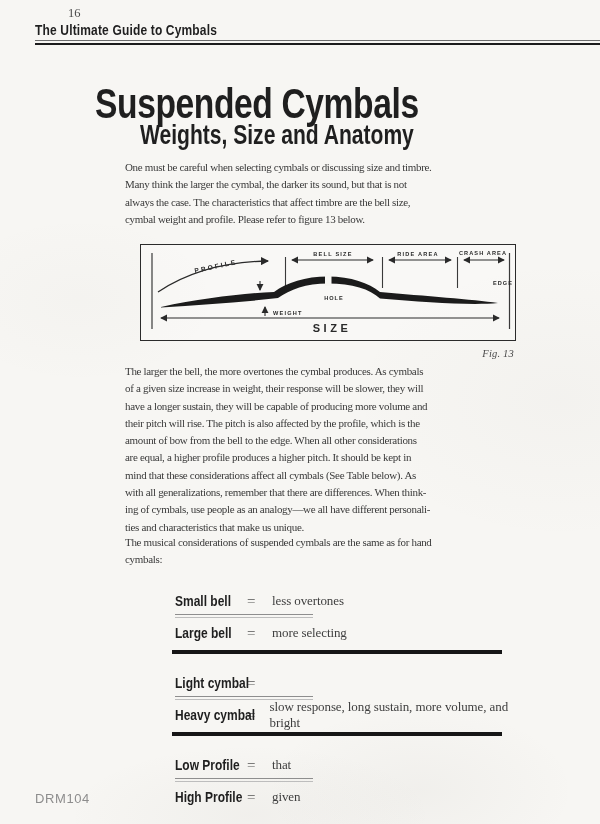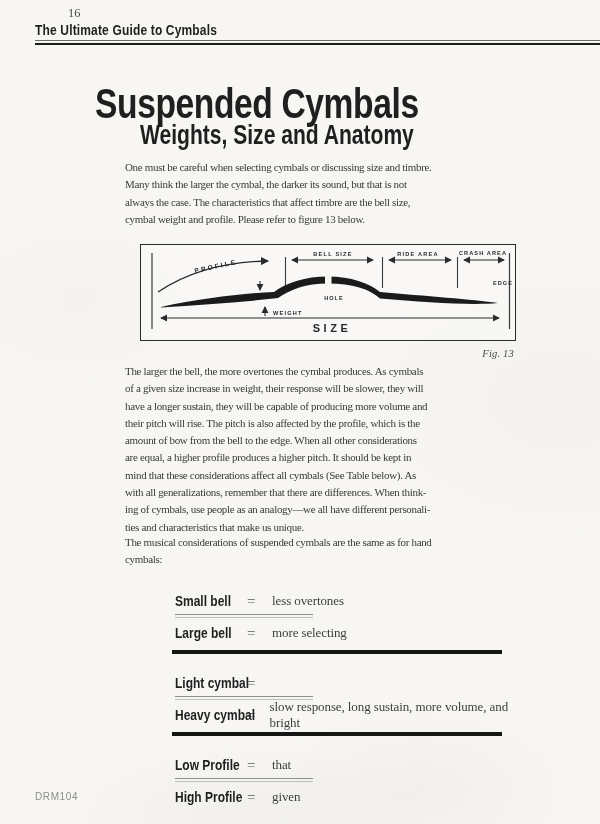--- a/index.html
+++ b/index.html
@@ -52,21 +52,21 @@
   }
   .figcap{left:140px;top:348px;width:374px;text-align:right;font-style:italic;font-size:10.5px;color:#4a4a4a;letter-spacing:.2px;}
   svg text{font-family:"Liberation Sans", sans-serif;font-weight:700;fill:#2a2a2a;}
   .chartable{left:175px;top:590px;width:340px;}
   .t-row{display:flex;align-items:center;height:22px;}
   .t-label{width:72px;font-size:15px;}
   .t-eq{width:25px;font-size:15px;color:#555;font-family:"Liberation Serif", serif;}
   .t-desc{font-size:13px;color:#3e3e3e;letter-spacing:-.1px;}
   .row-div{width:138px;height:2px;border-top:1px solid #8e8e8e;border-bottom:1px solid #bdbdbd;margin:2px 0 4px 0;}
   .thick-rule{width:330px;height:4px;background:#161616;margin:6px 0 18px -3px;}
-  .footer-code{left:35px;top:791px;font-family:"Liberation Sans", sans-serif;font-size:10px;color:#8d8d8d;letter-spacing:.6px;}
+  .footer-code{left:35px;top:791px;font-family:"Liberation Sans", sans-serif;font-size:13px;color:#8d8d8d;letter-spacing:.6px;}
 </style>
 </head>
 <body>
 
 <div id="page">
 
   <div class="abs pageno">16</div>
   <div class="abs booktitle"><span class="cond">The Ultimate Guide to Cymbals</span></div>
   <div class="abs hrule">
       <div class="bar"></div>

